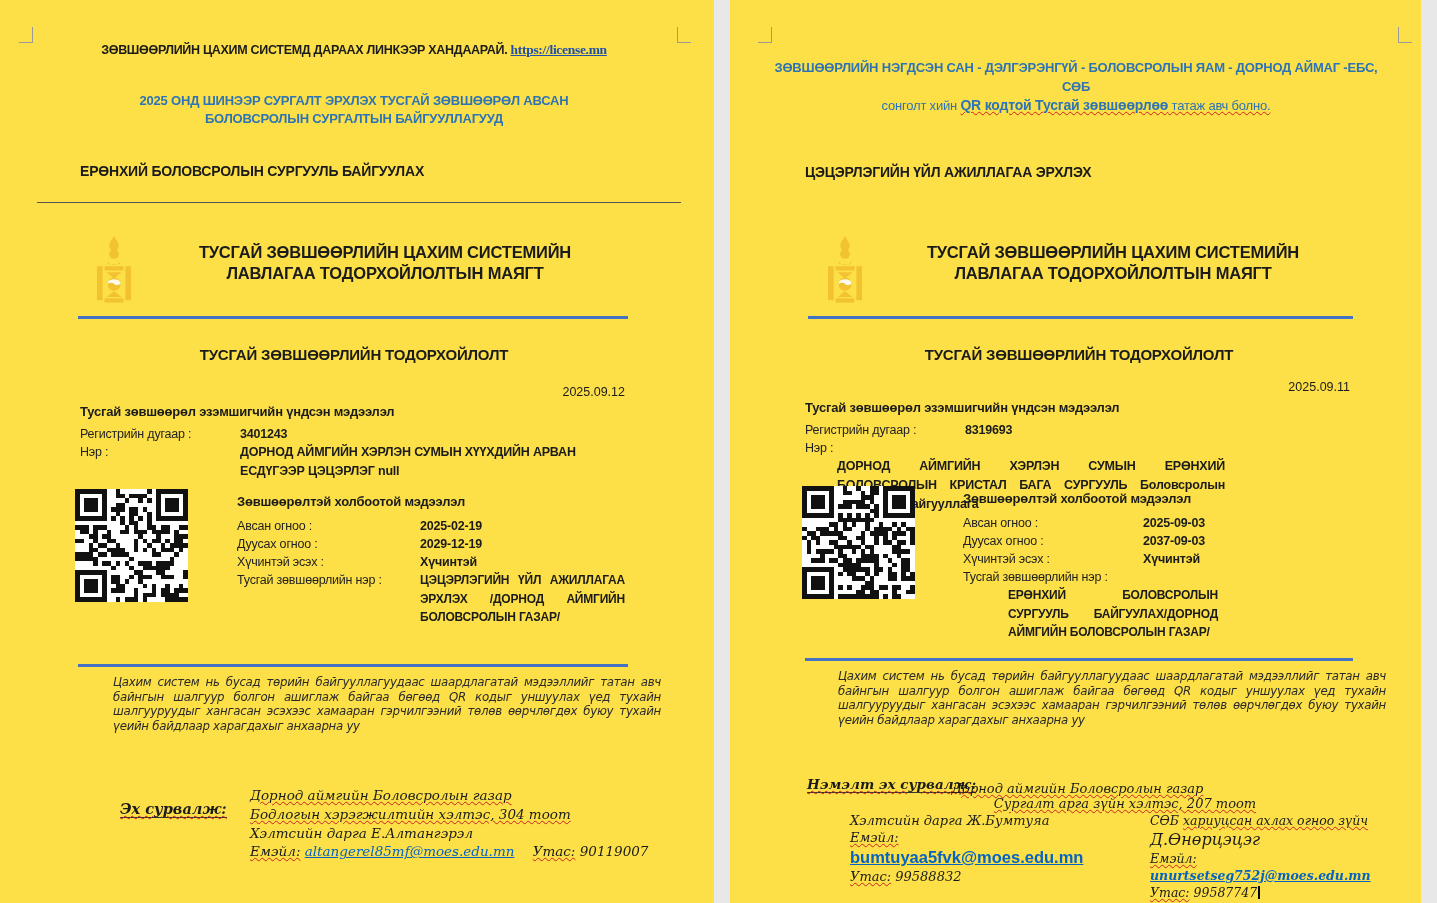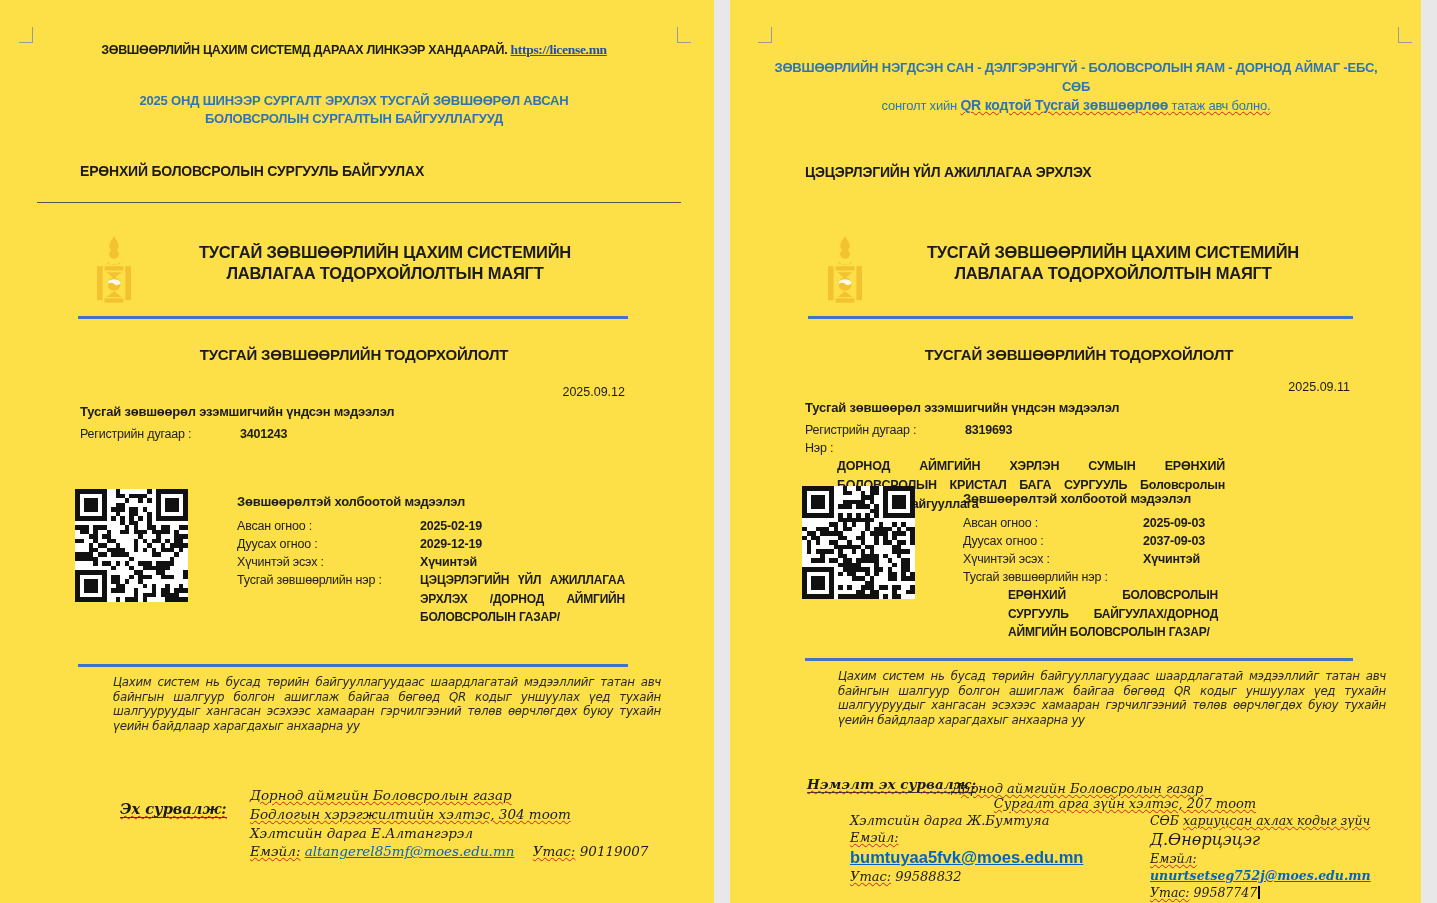--- a/index.html
+++ b/index.html
@@ -95,20 +95,23 @@
   <div class="abs rule-blue" style="left:78px;top:316px;width:550px;"></div>
 
   <div class="abs cert-title ctr" style="left:80px;top:346px;width:548px;">ТУСГАЙ ЗӨВШӨӨРЛИЙН ТОДОРХОЙЛОЛТ</div>
 
   <div class="abs datetxt" style="left:80px;top:385px;width:545px;text-align:right;font-weight:normal;">2025.09.12</div>
 
   <div class="abs val" style="left:80px;top:404px;font-size:13px;">Тусгай зөвшөөрөл эзэмшигчийн үндсэн мэдээлэл</div>
 
   <div class="row" style="left:80px;top:425px;width:548px;">
     <span class="lbl" style="display:inline-block;width:160px;vertical-align:top;">Регистрийн дугаар :</span><span class="val">3401243</span>
+  </div>
+  <div class="row" style="left:80px;top:443px;width:548px;">
+    <span class="lbl" style="display:inline-block;width:160px;vertical-align:top;">Нэр :</span><span class="val" style="display:inline-block;width:386px;line-height:19px;">ДОРНОД АЙМГИЙН ХЭРЛЭН СУМЫН ХҮҮХДИЙН АРВАН ЕСДҮГЭЭР ЦЭЦЭРЛЭГ null</span>
   </div>
 
   <div class="qrbox" style="left:75px;top:489px;" id="qr-left">
       <svg width="112.5" height="112.5" viewBox="0 0 112.5 112.5" shape-rendering="crispEdges">
         <rect width="100%" height="100%" fill="#fff"></rect>
         <rect x="40.5" y="0" width="4.5" height="4.5" fill="#111"></rect>
         <rect x="72" y="0" width="4.5" height="4.5" fill="#111"></rect>
         <rect x="40.5" y="4.5" width="4.5" height="4.5" fill="#111"></rect>
         <rect x="45" y="4.5" width="4.5" height="4.5" fill="#111"></rect>
         <rect x="54" y="4.5" width="4.5" height="4.5" fill="#111"></rect>
@@ -660,20 +663,20 @@
   <div class="abs script ctr" style="left:150px;top:796px;width:490px;font-size:13px;"><span class="wavy">Сургалт арга зүйн хэлтэс, 207 тоот</span></div>
 
   <div class="abs script" style="left:120px;top:812px;width:290px;font-size:13px;line-height:17px;">
     <div>Хэлтсийн дарга Ж.Бумтуяа</div>
     <div class="wavy">Емэйл:</div>
     <div style="font-size:16.5px;line-height:22px;font-style:normal;font-family:'Liberation Sans',sans-serif;"><span class="maillink b">bumtuyaa5fvk@moes.edu.mn</span></div>
     <div><span class="wavy">Утас:</span> <span>99588832</span></div>
   </div>
 
   <div class="abs script" style="left:420px;top:812px;width:270px;font-size:12.5px;line-height:17px;">
-    <div><span>СӨБ </span><span class="wavy">хариуцсан ахлах кодыг зүйч</span></div>
+    <div><span>СӨБ </span><span class="wavy">хариуцсан ахлах огноо зүйч</span></div>
     <div style="font-size:16px;line-height:21px;">Д.Өнөрцэцэг</div>
     <div><span class="wavy">Емэйл:</span> <span class="maillink b">unurtsetseg752j@moes.edu.mn</span></div>
     <div><span class="wavy">Утас:</span> <span>99587747</span><span class="cursorbar"></span></div>
   </div>
 </div>
 
 <div class="rightbar"></div>
 
 </body></html>

